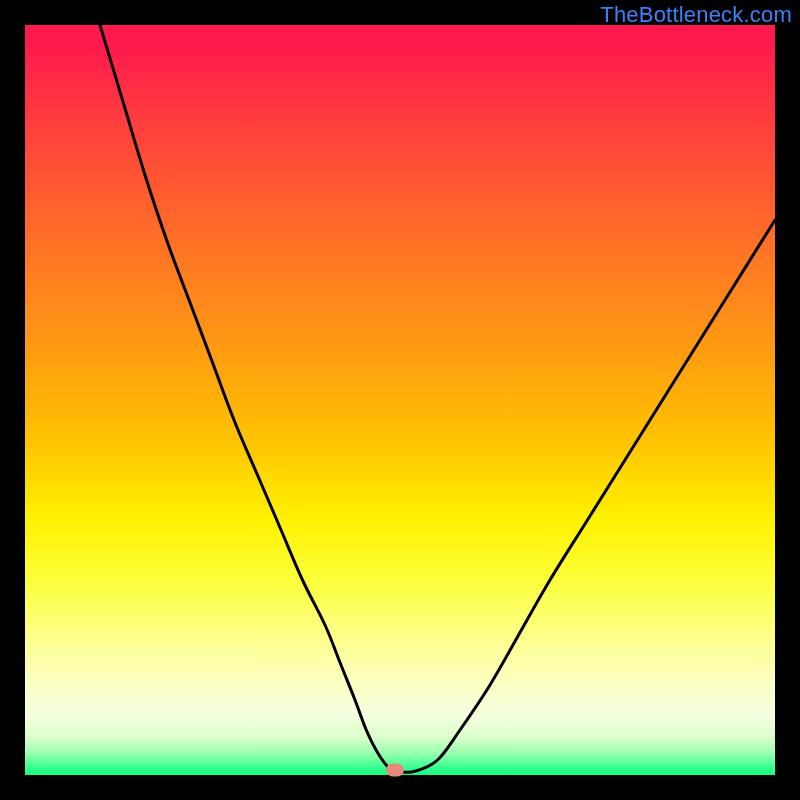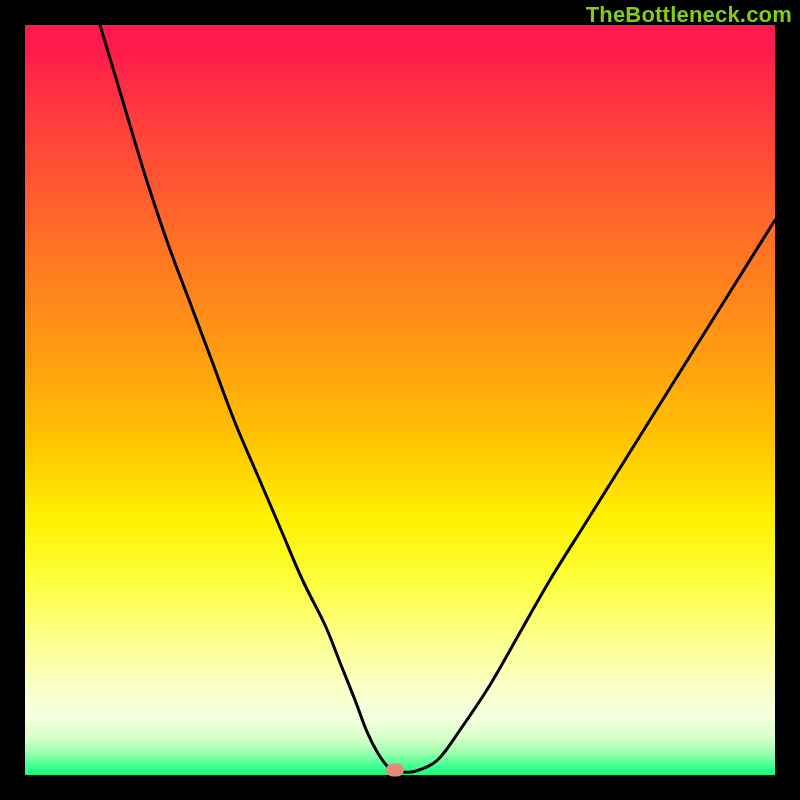--- a/index.html
+++ b/index.html
@@ -54,23 +54,23 @@
     width: 18px;
     height: 13px;
     background: #e68a7a;
     border-radius: 7px;
     transform: translate(-50%, -50%);
   }
   .watermark {
     position: absolute;
     top: 2px;
     right: 8px;
-    color: #84cc16;
+    color: #3b82f6;
     font-size: 22px;
-    font-weight: 700;
+    font-weight: 400;
     letter-spacing: 0.2px;
     user-select: none;
   }
 </style>
 </head>
 <body>
 
 <div class="frame">
   <div class="plot">
     <svg class="svg-layer" viewBox="0 0 750 750" preserveAspectRatio="none">

